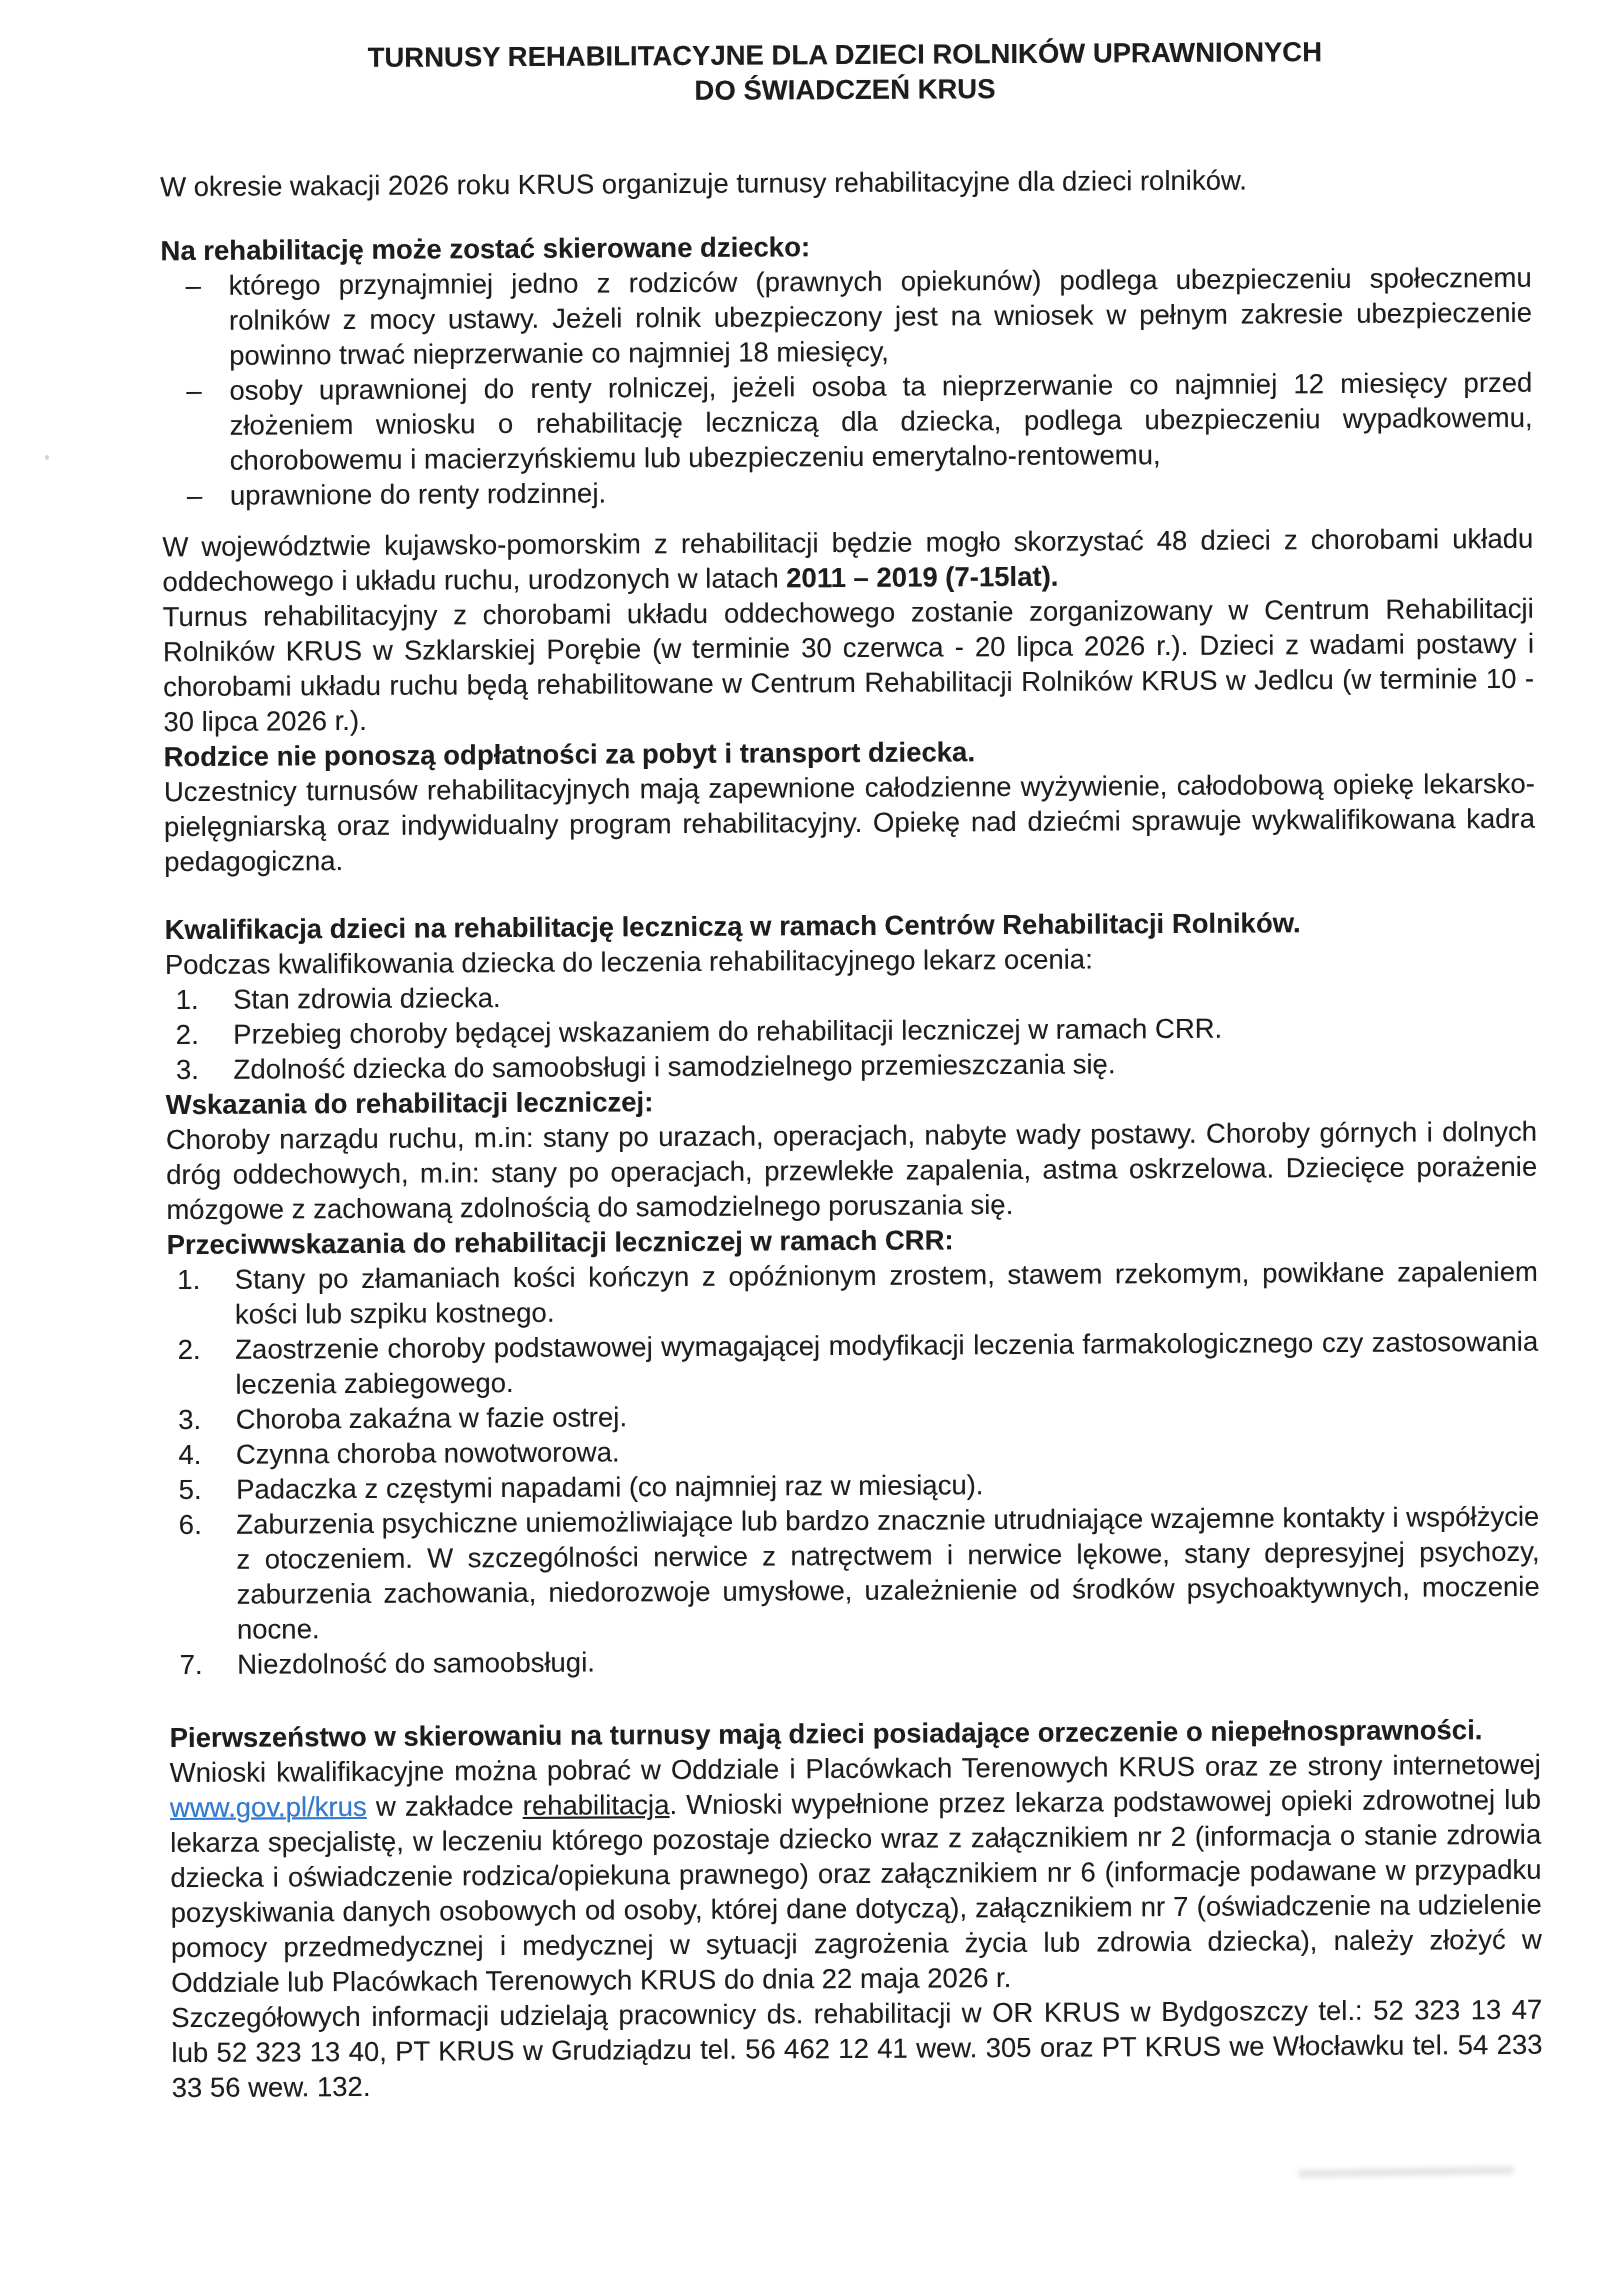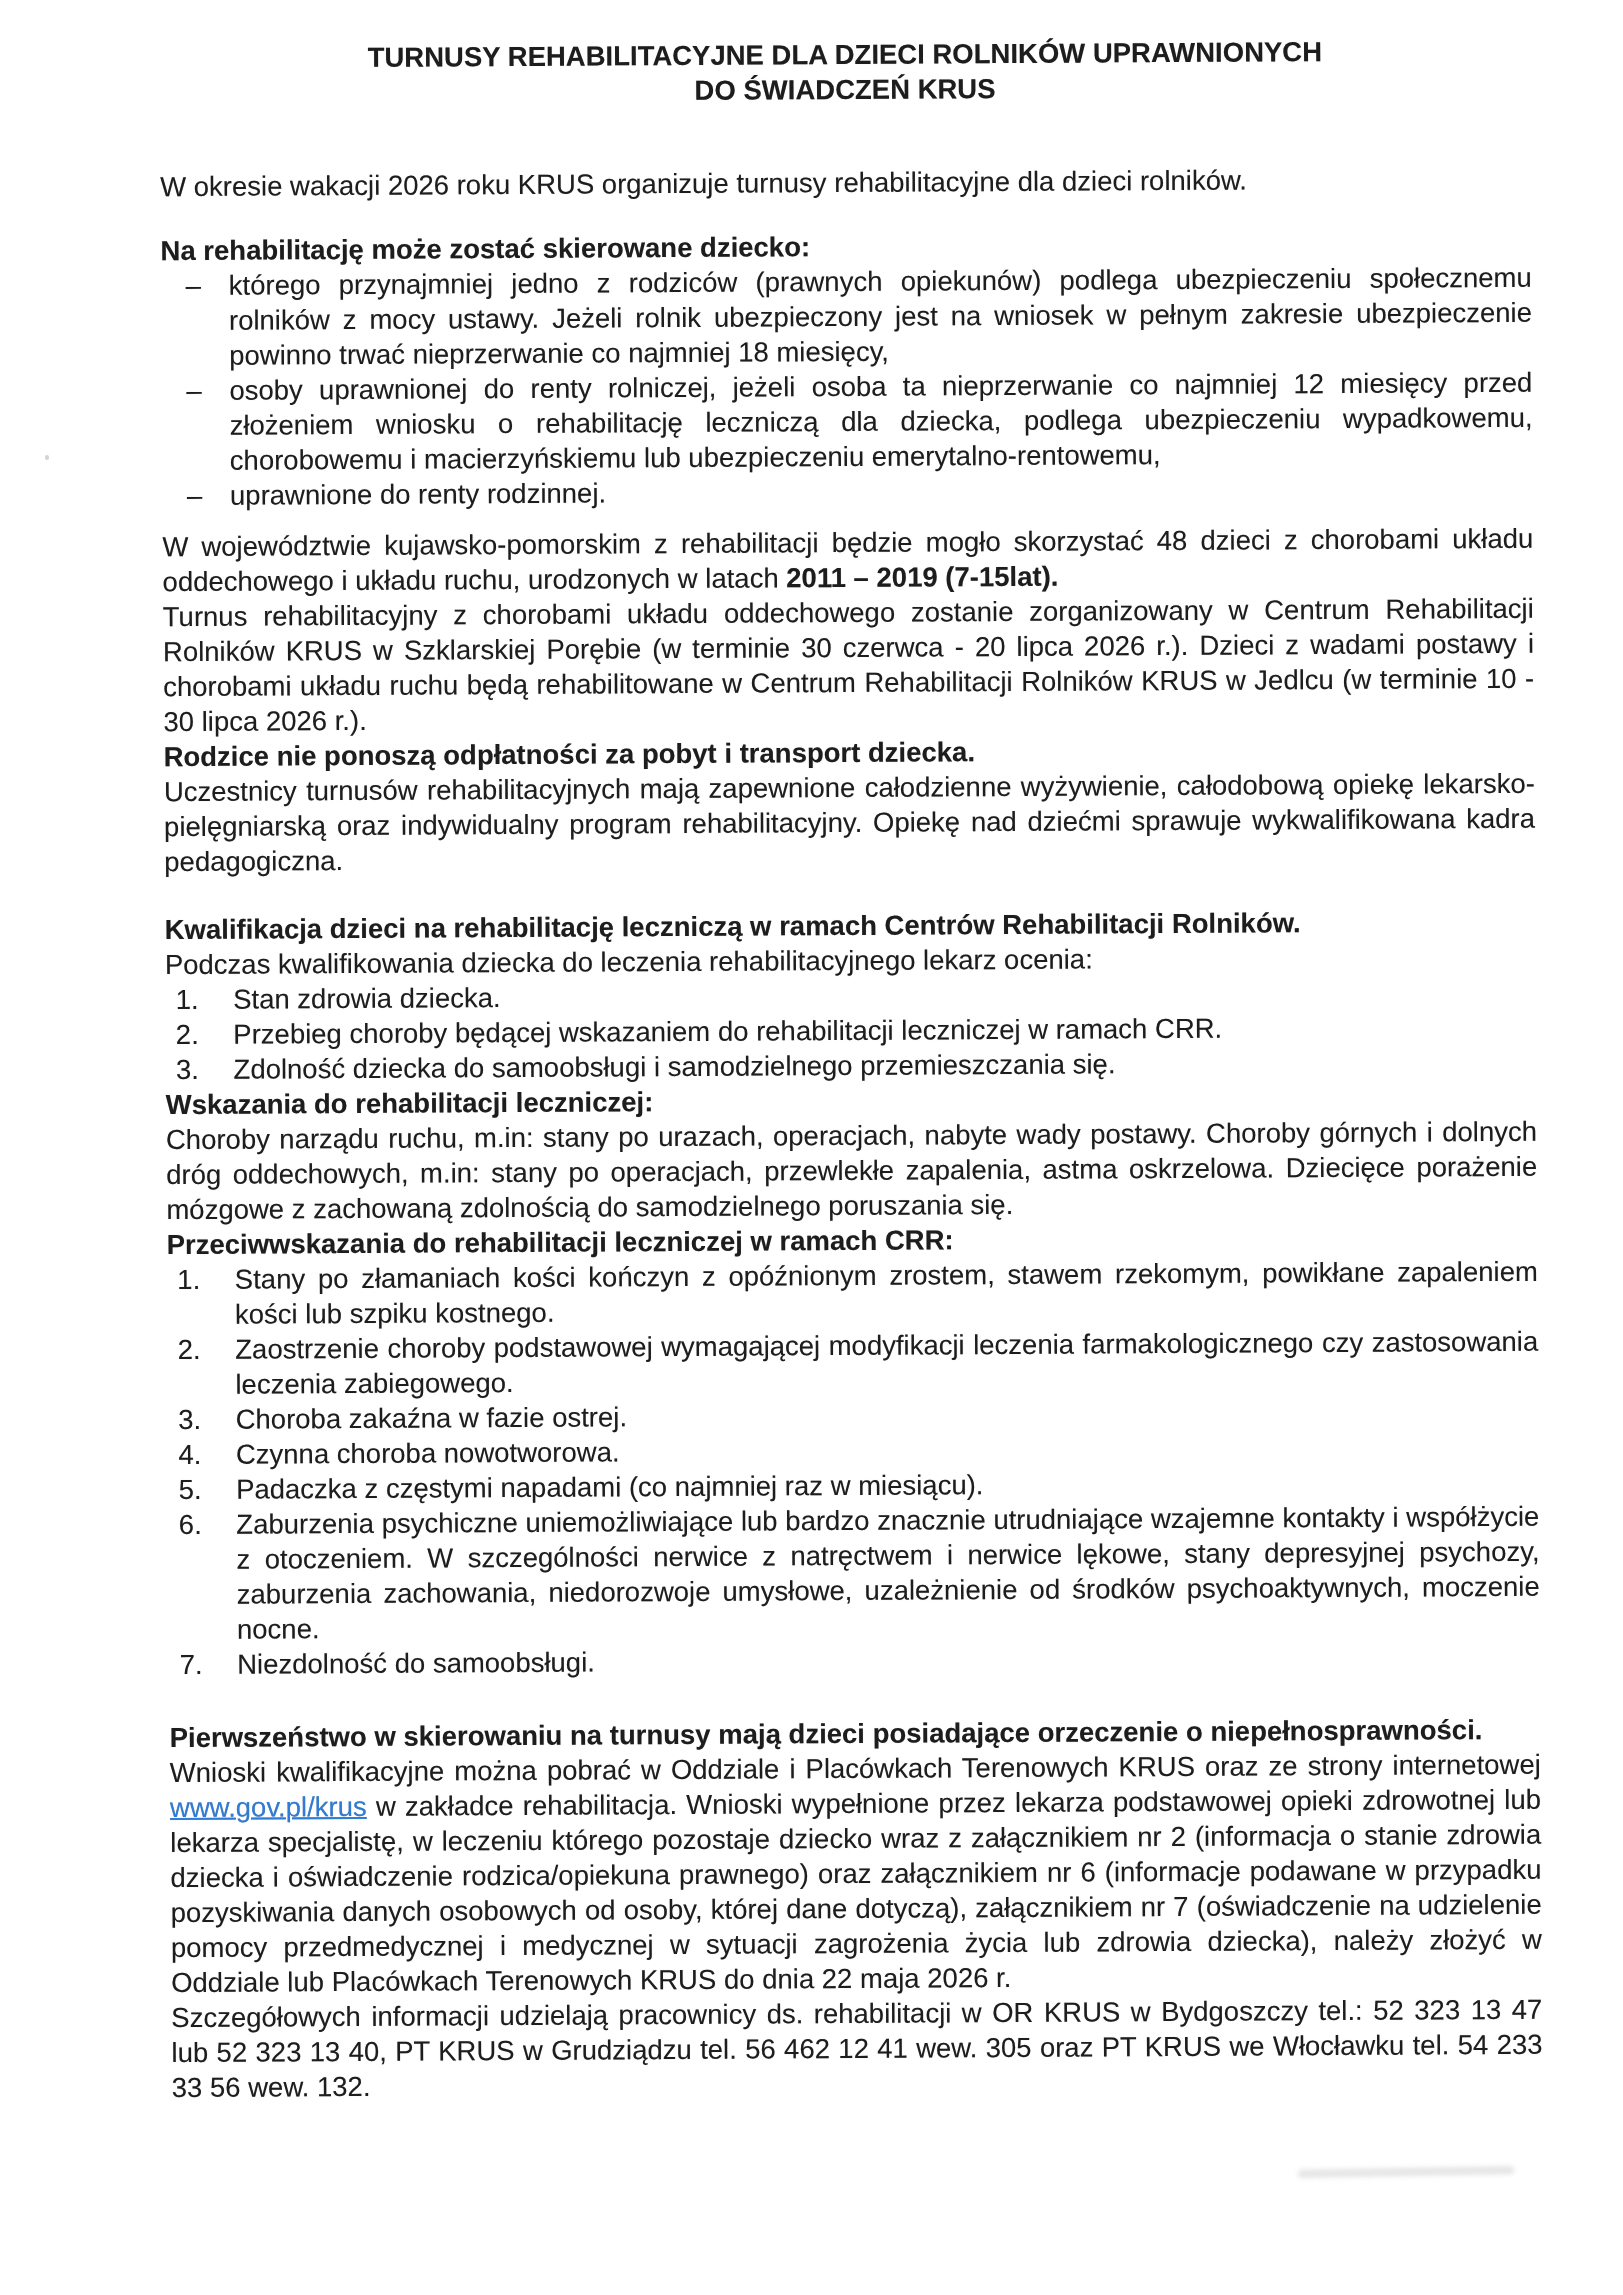--- a/index.html
+++ b/index.html
@@ -41,21 +41,21 @@
   }
   .li .marker{
     position:absolute;
     left:25px;top:0;
   }
   .li.num .marker{left:10.5px;}
   .program-block{margin-bottom:33px;}
   .eligibility-block{margin-bottom:15.7px;}
   .contra-block{margin-bottom:38px;}
   .seg-bold{font-weight:700;}
-  .seg-underline{}
+  .seg-underline{text-decoration:underline;}
   .seg-link{
     color:var(--link-color,#2e7cd6);
     text-decoration:underline;
     text-decoration-thickness:2px;
   }
   
   .smudge{
     position:absolute;
     background:#d9d9d9;
     filter:blur(2.6px);

